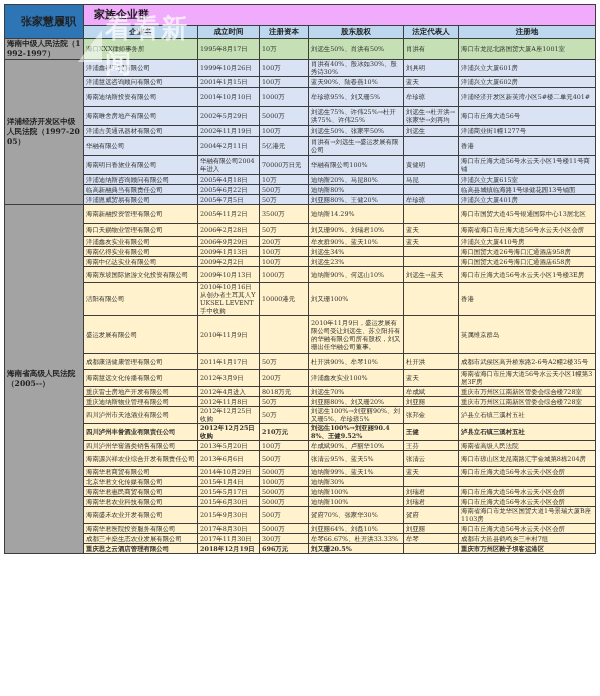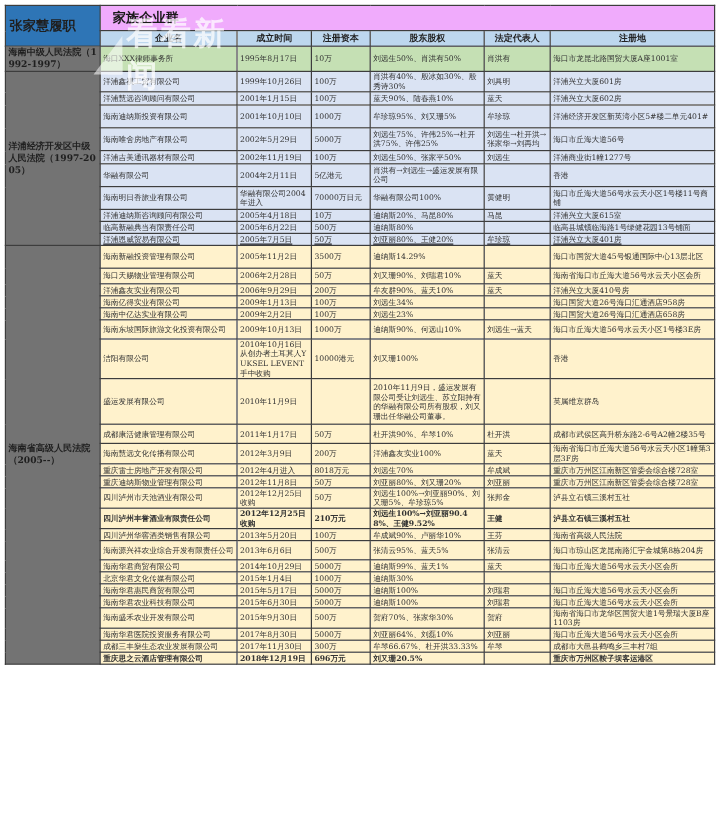--- a/index.html
+++ b/index.html
@@ -3,29 +3,29 @@
 <meta charset="utf-8">
 <style>
   html, body { margin:0; padding:0; background:#ffffff; }
   body { width:600px; height:696px; overflow:hidden; position:relative;
          font-family:"DejaVu Serif","Liberation Serif",serif; }
   .wrap { position:absolute; left:4px; top:4px; width:591px; }
   table { border-collapse:collapse; table-layout:fixed; width:591px; }
   td, th { border:1px solid #3d3d3d; padding:0 2px; font-size:6.4px; line-height:8px;
            color:#333; vertical-align:middle; word-break:break-all; overflow:hidden; }
   .title-left { background:#2e75b6; color:#1f1f1f; font-weight:bold; font-size:11px;
-                text-align:left; padding-left:3px; font-family:"DejaVu Sans","Liberation Sans",sans-serif; }
+                text-align:left; padding-left:16px; font-family:"DejaVu Sans","Liberation Sans",sans-serif; }
   .title-main { background:#f0abfc; color:#1a1a1a; font-weight:bold; font-size:11px; text-align:left;
                 padding-left:10px; height:20px; font-family:"DejaVu Sans","Liberation Sans",sans-serif; }
   .colhead th { background:#bdd7ee; font-size:7.5px; font-weight:bold; height:12px; color:#222; text-align:center; }
   .cat { background:#9dc3e6; font-weight:bold; font-size:7.6px; line-height:10px; color:#1f1f1f; text-align:left; padding-left:2px; }
   .g td { background:#c5e0b4; }
   .b td { background:#dae3f3; }
   .y td { background:#fff2cc; }
-  .y td.cat, .b td.cat, .g td.cat { background:#737373; }
+  .y td.cat, .b td.cat, .g td.cat { background:#a3a3a3; }
   .watermark { position:absolute; left:70px; top:20px; width:140px; height:44px; pointer-events:none;
                color:rgba(255,255,255,0.72); font-size:26px; font-weight:bold; letter-spacing:2px;
                font-family:"DejaVu Sans","Liberation Sans",sans-serif; display:flex; align-items:center; }
   .wm-logo { width:28px; height:36px; margin-right:4px; position:relative; }
   .wm-logo:before { content:""; position:absolute; left:4px; top:2px; width:0; height:0;
      border-left:12px solid transparent; border-right:12px solid rgba(255,255,255,0.55);
      border-top:16px solid transparent; border-bottom:16px solid rgba(255,255,255,0.55); }
 </style>
 </head>
 <body>
@@ -131,21 +131,21 @@
           <td>洋浦兴立大厦615室</td>
         </tr>
         <tr class="b" style="height: 10px;">
           <td>临高新融典当有限责任公司</td>
           <td>2005年6月22日</td>
           <td>500万</td>
           <td>迪纳斯80%</td>
           <td></td>
           <td>临高县城镇临海路1号绿健花园13号铺面</td>
         </tr>
-        <tr class="b" style="height: 10px; text-decoration: underline;">
+        <tr class="b" style="height: 10px;">
           <td>洋浦恩威贸易有限公司</td>
           <td>2005年7月5日</td>
           <td>50万</td>
           <td>刘亚丽80%、王健20%</td>
           <td>牟珍琼</td>
           <td>洋浦兴立大厦401房</td>
         </tr>
         <tr class="y" style="height: 19px;">
           <td class="cat" rowspan="24">海南省高级人民法院（2005--）</td>
           <td>海南新融投资管理有限公司</td>

